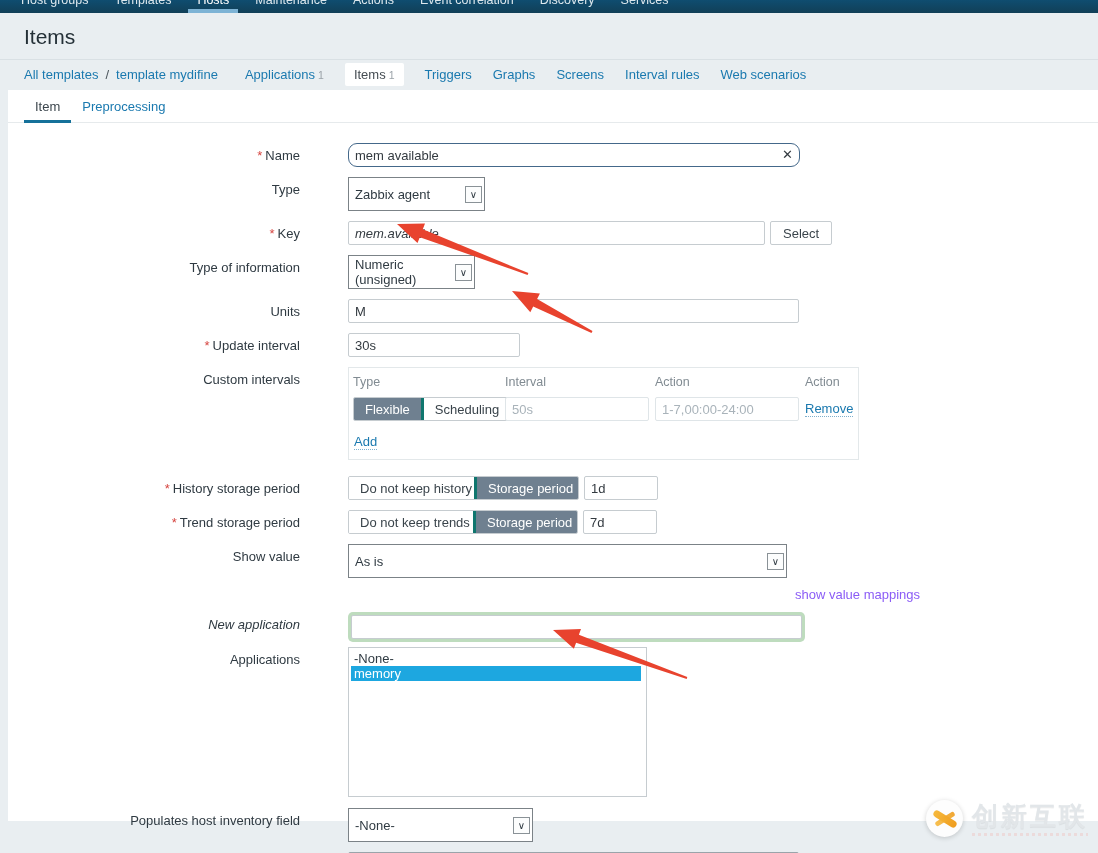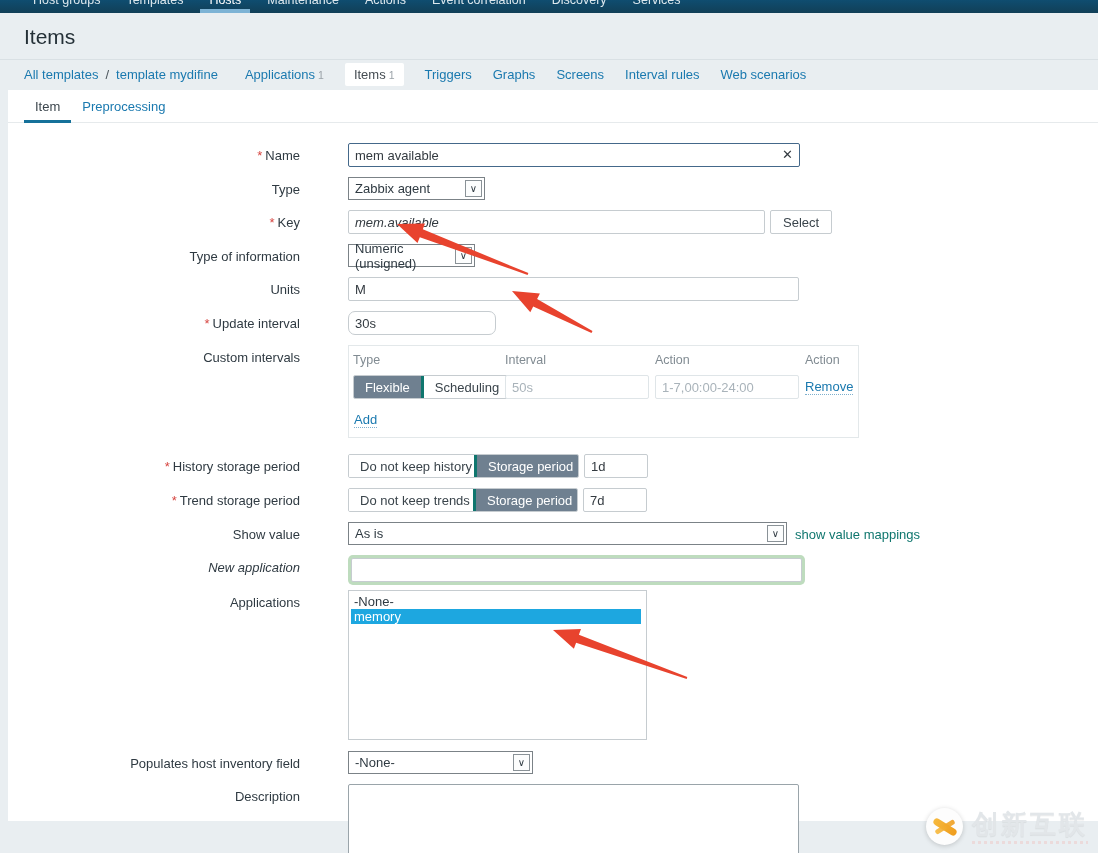--- a/index.html
+++ b/index.html
@@ -5,21 +5,21 @@
   * { box-sizing: border-box; }
   html,body { margin:0; padding:0; }
   body {
     width:1098px; height:853px; overflow:hidden; position:relative;
     background:#e9eef1; font-family:"Liberation Sans", sans-serif;
     font-size:13px; color:#333a40;
   }
   a { text-decoration:none; }
 
   
-  .topnav { height:13px; background:linear-gradient(#0f4d70,#113f57); overflow:hidden; display:flex; padding-left:20px; }
+  .topnav { height:13px; background:linear-gradient(#0f4d70,#113f57); overflow:hidden; display:flex; padding-left:8px; }
   .nav-item { position:relative; padding:0 13px; line-height:26px; margin-top:-13px;
               color:#dde8ee; font-size:12.5px; white-space:nowrap; cursor:pointer; }
   .nav-item.active { color:#fff; }
   .nav-item.active::after { content:""; position:absolute; left:4px; right:4px; bottom:0; height:4px; background:#7db3d5; }
 
   
   .page-title { font-size:21px; color:#243037; padding:12px 0 10px 24px; background:#e9eef1; }
   .crumb-bar { border-top:1px solid #d9e0e4; background:#e9eef1; padding:7px 24px 8px; display:flex; align-items:center; }
   .crumb-bar a { color:#1a79af; }
   .crumb-sep { color:#4a545b; padding:0 7px; }
@@ -40,63 +40,63 @@
   .frow { display:flex; margin-bottom:10px;gap:37px; }
   .flabel { width:303px; padding-right:11px; padding-top:5px; text-align:right; color:#2f3a42; flex:none; }
   .req-star { color:#d64540; margin-right:3px; }
   .ffield { display:flex; align-items:flex-start; }
 
   .tin { height:24px; border:1px solid #c6ccd0; border-radius:2px; background:#fff;
          padding:0 6px; font:inherit; color:#333a40; }
   .tin::placeholder { color:#a9b3ba; }
 
   .name-wrap { position:relative; }
-  .name-input { width:452px; border-color:#44688a; padding-right:26px; }
+  .name-input { width:452px; border-color:#44688a; padding-right:26px;border-radius:9px; }
   .clear-x { position:absolute; right:7px; top:4px; font-size:13px; color:#333a40; cursor:pointer; line-height:16px; }
 
   .sel { display:inline-flex; align-items:center; justify-content:space-between;
-         height:23px; border:1px solid #7b8287; background:#fff; padding-left:6px; cursor:pointer; color:#2f3a42; }
+         height:34px; border:1px solid #7b8287; background:#fff; padding-left:6px; cursor:pointer; color:#2f3a42; }
   .vbox { width:17px; height:17px; margin:0 2px; border:1px solid #8a9297; background:#fcfdfd;
           display:flex; align-items:center; justify-content:center; font-size:10px; color:#2f3a42; flex:none; }
 
   .btn { height:24px; padding:0 12px; border:1px solid #c6ccd0; border-radius:2px;
          background:#fff; color:#3a444b; font:inherit; margin-left:5px; cursor:pointer; }
 
   .seg { display:inline-flex; border:1px solid #c6ccd0; border-radius:2px; overflow:hidden; height:24px; }
   .seg .segbtn { font:inherit; background:#fff; border:none; padding:0 11px; color:#3a444b; height:100%; cursor:pointer; white-space:nowrap; }
   .seg .segbtn + .segbtn { border-left:3px solid #0f766e; }
   .seg .segbtn.on { background:#6f8090; color:#fff; }
 
   .ci-box { width:511px; border:1px solid #e3e8ea; padding:7px 4px 9px; }
   .ci-head { display:flex; color:#818b92; font-size:12.5px; margin-bottom:8px; }
   .ci-c1 { width:152px; } .ci-c2 { width:150px; } .ci-c3 { width:150px; } .ci-c4 { flex:1; }
   .ci-row { display:flex; align-items:center; }
   .ph-in { width:144px; border-color:#dfe5e8; }
   .dlink { color:#1a79af; border-bottom:1px dotted #7fb0cd; cursor:pointer; display:inline-block; line-height:15px; }
   .ci-add { margin:13px 0 0 1px; }
 
-  .mini-in { width:64px; margin-left:5px; }
+  .mini-in { width:74px; margin-left:5px; }
 
   .sv-sel { width:439px; }
-  .mlink { color:#0f766e; margin-left:8px; padding-top:5px; cursor:pointer; }
+  .mlink { color:#8b5cf6; margin-left:8px; padding-top:5px; cursor:pointer;margin-top:38px; }
 
   .na-input { width:451px; box-shadow:0 0 0 3px #bedcbe; margin:3px 0 3px 3px; }
   .row-newapp { margin-bottom:5px;font-style:italic; }
 
   .listbox { width:299px; height:150px; border:1px solid #c6ccd0; background:#fff; padding:3px 2px; cursor:default; }
   .opt { height:15px; line-height:15px; padding:0 3px; color:#2f3a42; }
   .opt.selected { background:#1da7e0; color:#fff; margin-right:3px; }
   .row-apps { margin-bottom:11px; }
 
   .desc-ta { width:451px; height:135px; border:1px solid #9aa4aa; border-radius:2px; font:inherit; padding:4px 6px; resize:vertical; }
 
   
   #arrow-layer { position:absolute; left:0; top:0; width:1098px; height:853px; pointer-events:none; z-index:50; }
 
-  .watermark { position:absolute; right:10px; bottom:8px; display:flex; align-items:center; gap:9px; z-index:40; }
+  .watermark { position:absolute; right:10px; bottom:16px; display:flex; align-items:center; gap:9px; z-index:40; }
   .wm-logo { width:37px; height:37px; border-radius:50%; background:#fdfdfd; box-shadow:0 1px 5px rgba(0,0,0,.18); position:relative; flex:none; }
   .wm-logo::before, .wm-logo::after { content:""; position:absolute; left:50%; top:50%; width:26px; height:7px; border-radius:4px;
       background:linear-gradient(90deg,#f6b93d,#ef9d1e); }
   .wm-logo::before { transform:translate(-50%,-50%) rotate(32deg); }
   .wm-logo::after  { transform:translate(-50%,-50%) rotate(-32deg); width:22px; height:5px; opacity:.9; }
   .wm-col { display:flex; flex-direction:column; }
   .wm-text { font-size:26px; font-weight:bold; letter-spacing:3px; color:#e2e6e9; text-shadow:0 1px 1px rgba(0,0,0,.07); line-height:28px; }
   .wm-sub { height:3px; margin-top:3px; background:repeating-linear-gradient(90deg,#ecd7d7 0 3px, transparent 3px 6px); opacity:.85; }
 </style>
 </head>
@@ -184,21 +184,21 @@
     <div class="frow">
       <div class="flabel"><span>Units</span></div>
       <div class="ffield">
         <input class="tin" style="width: 451px;" value="M">
       </div>
     </div>
 
     <div class="frow">
       <div class="flabel"><span class="req-star">*</span><span>Update interval</span></div>
       <div class="ffield">
-        <input class="tin" style="width: 148px; border-radius: 7px;" value="30s">
+        <input class="tin" style="width: 172px;" value="30s">
       </div>
     </div>
 
     <div class="frow" style="margin-bottom:16px">
       <div class="flabel"><span>Custom intervals</span></div>
       <div class="ffield">
         <div class="ci-box">
           <div class="ci-head">
             <span class="ci-c1">Type</span>
             <span class="ci-c2">Interval</span>

